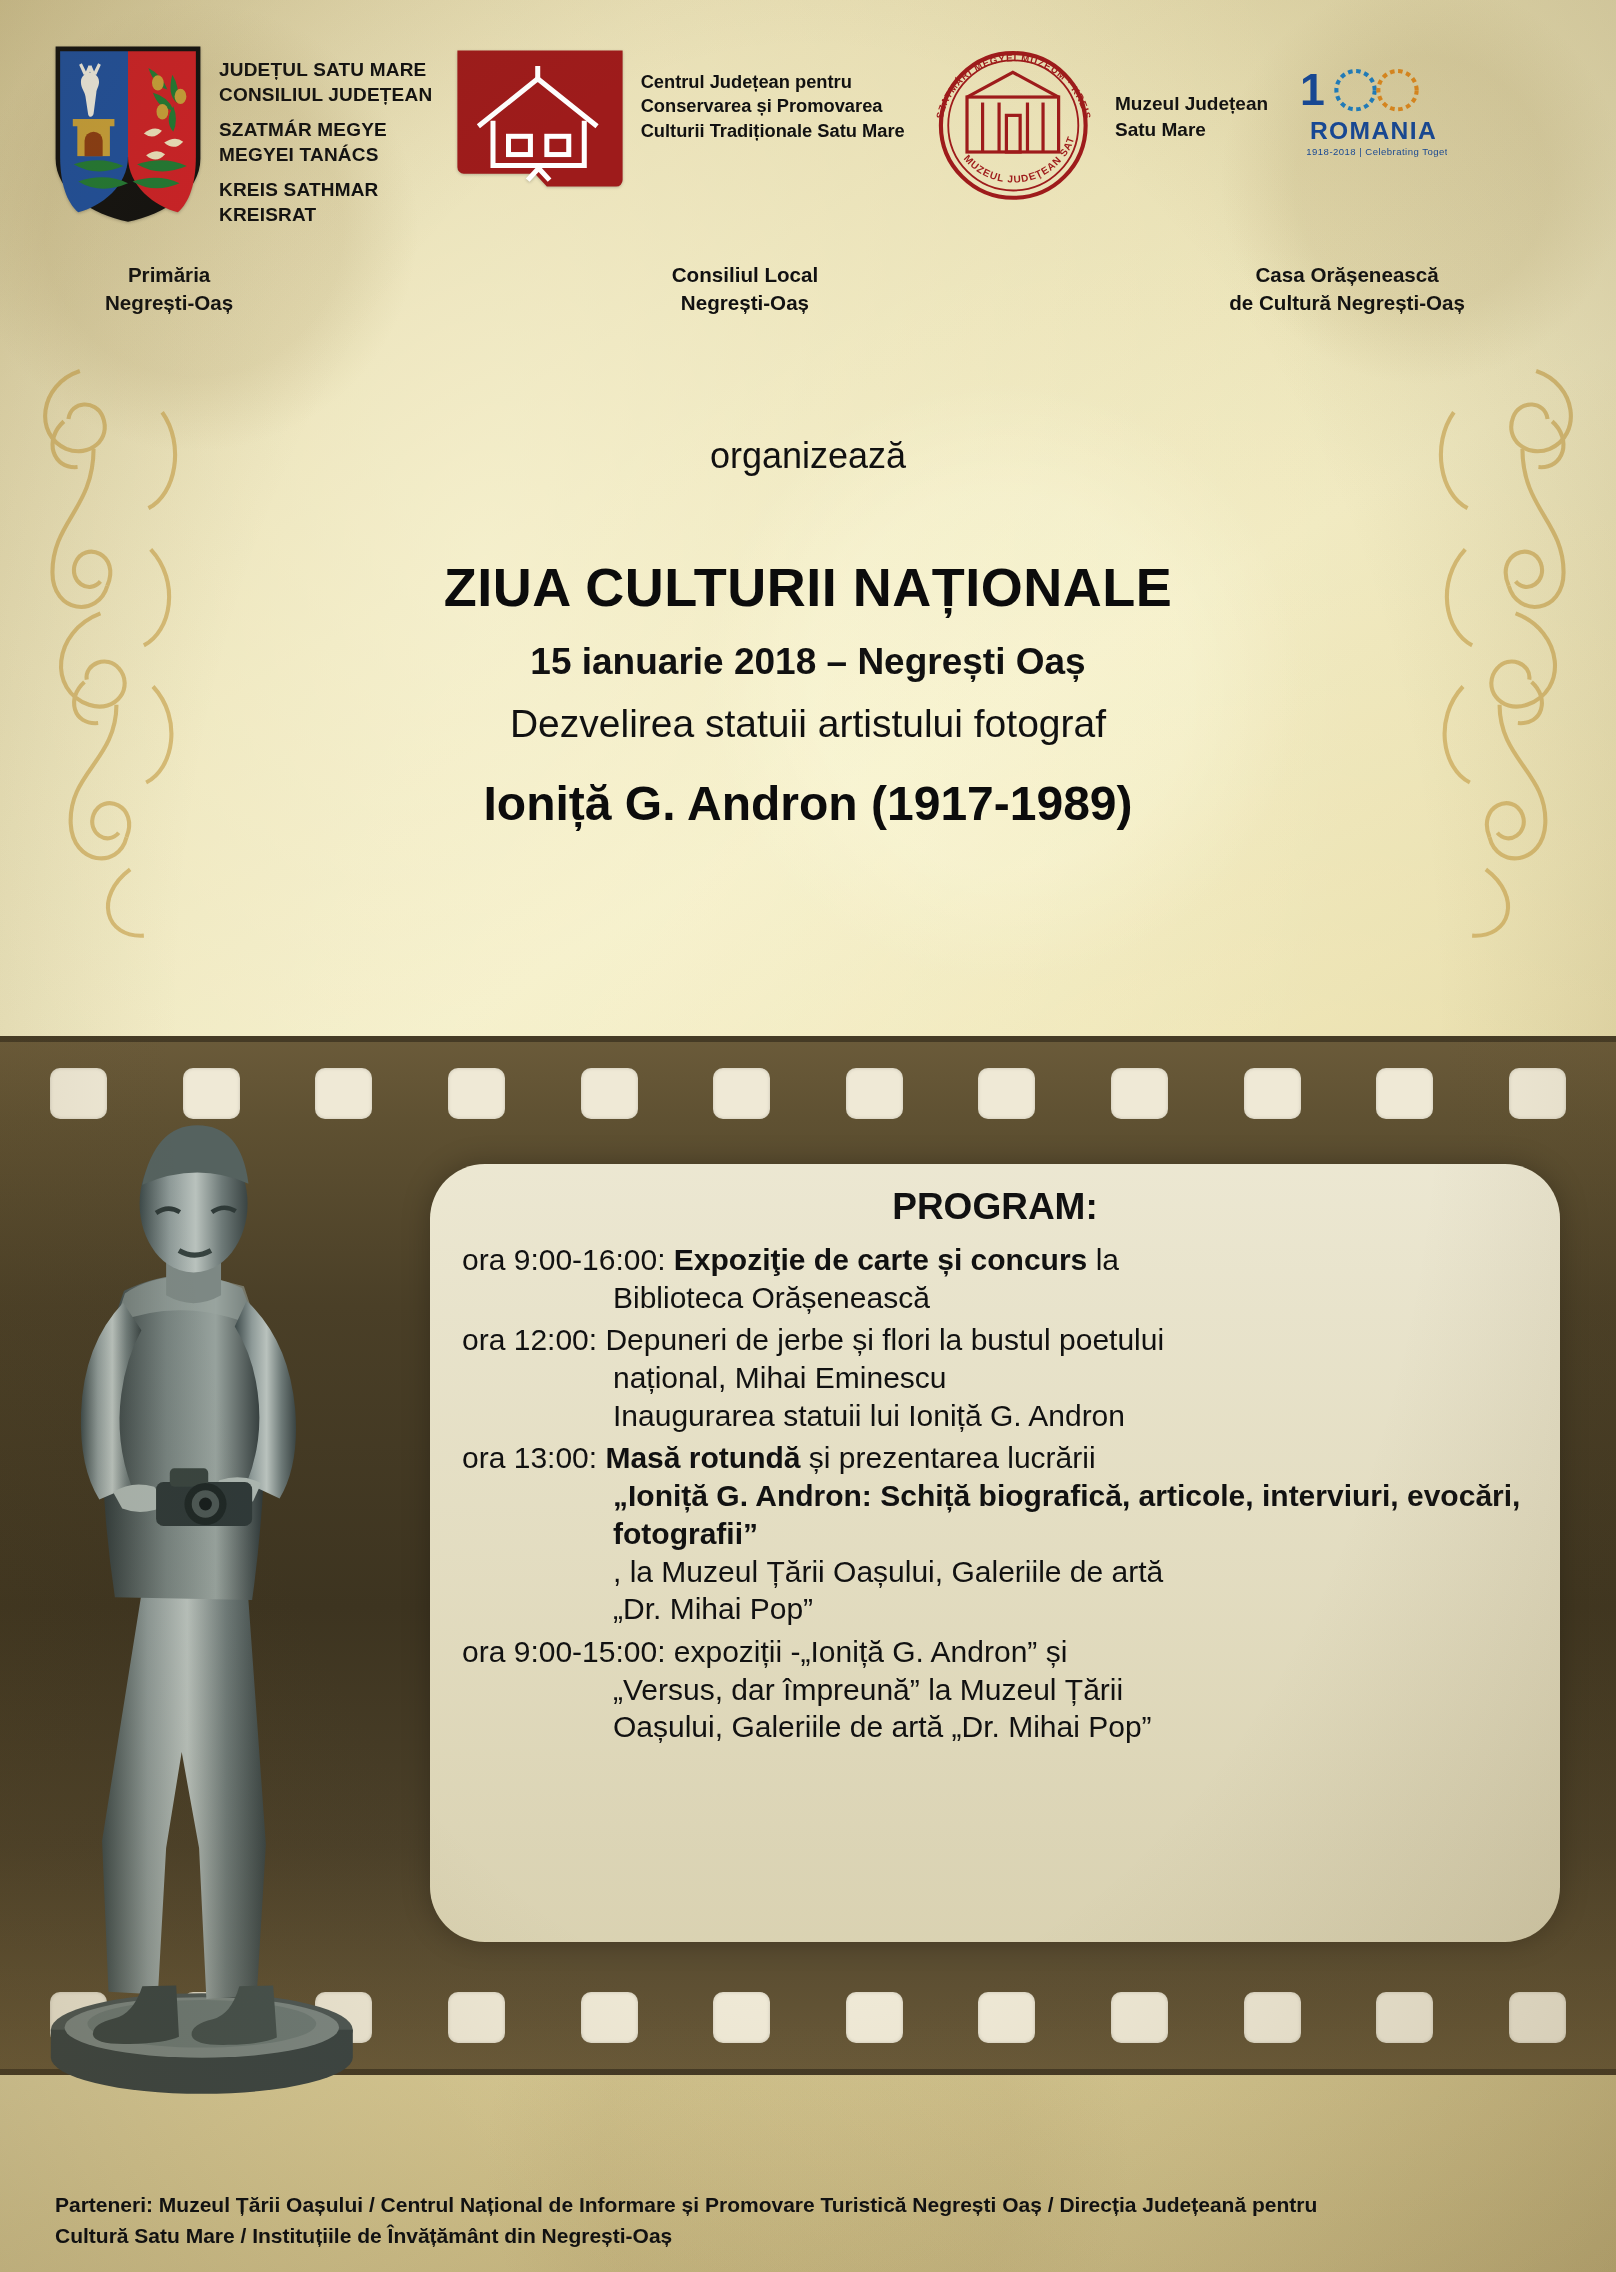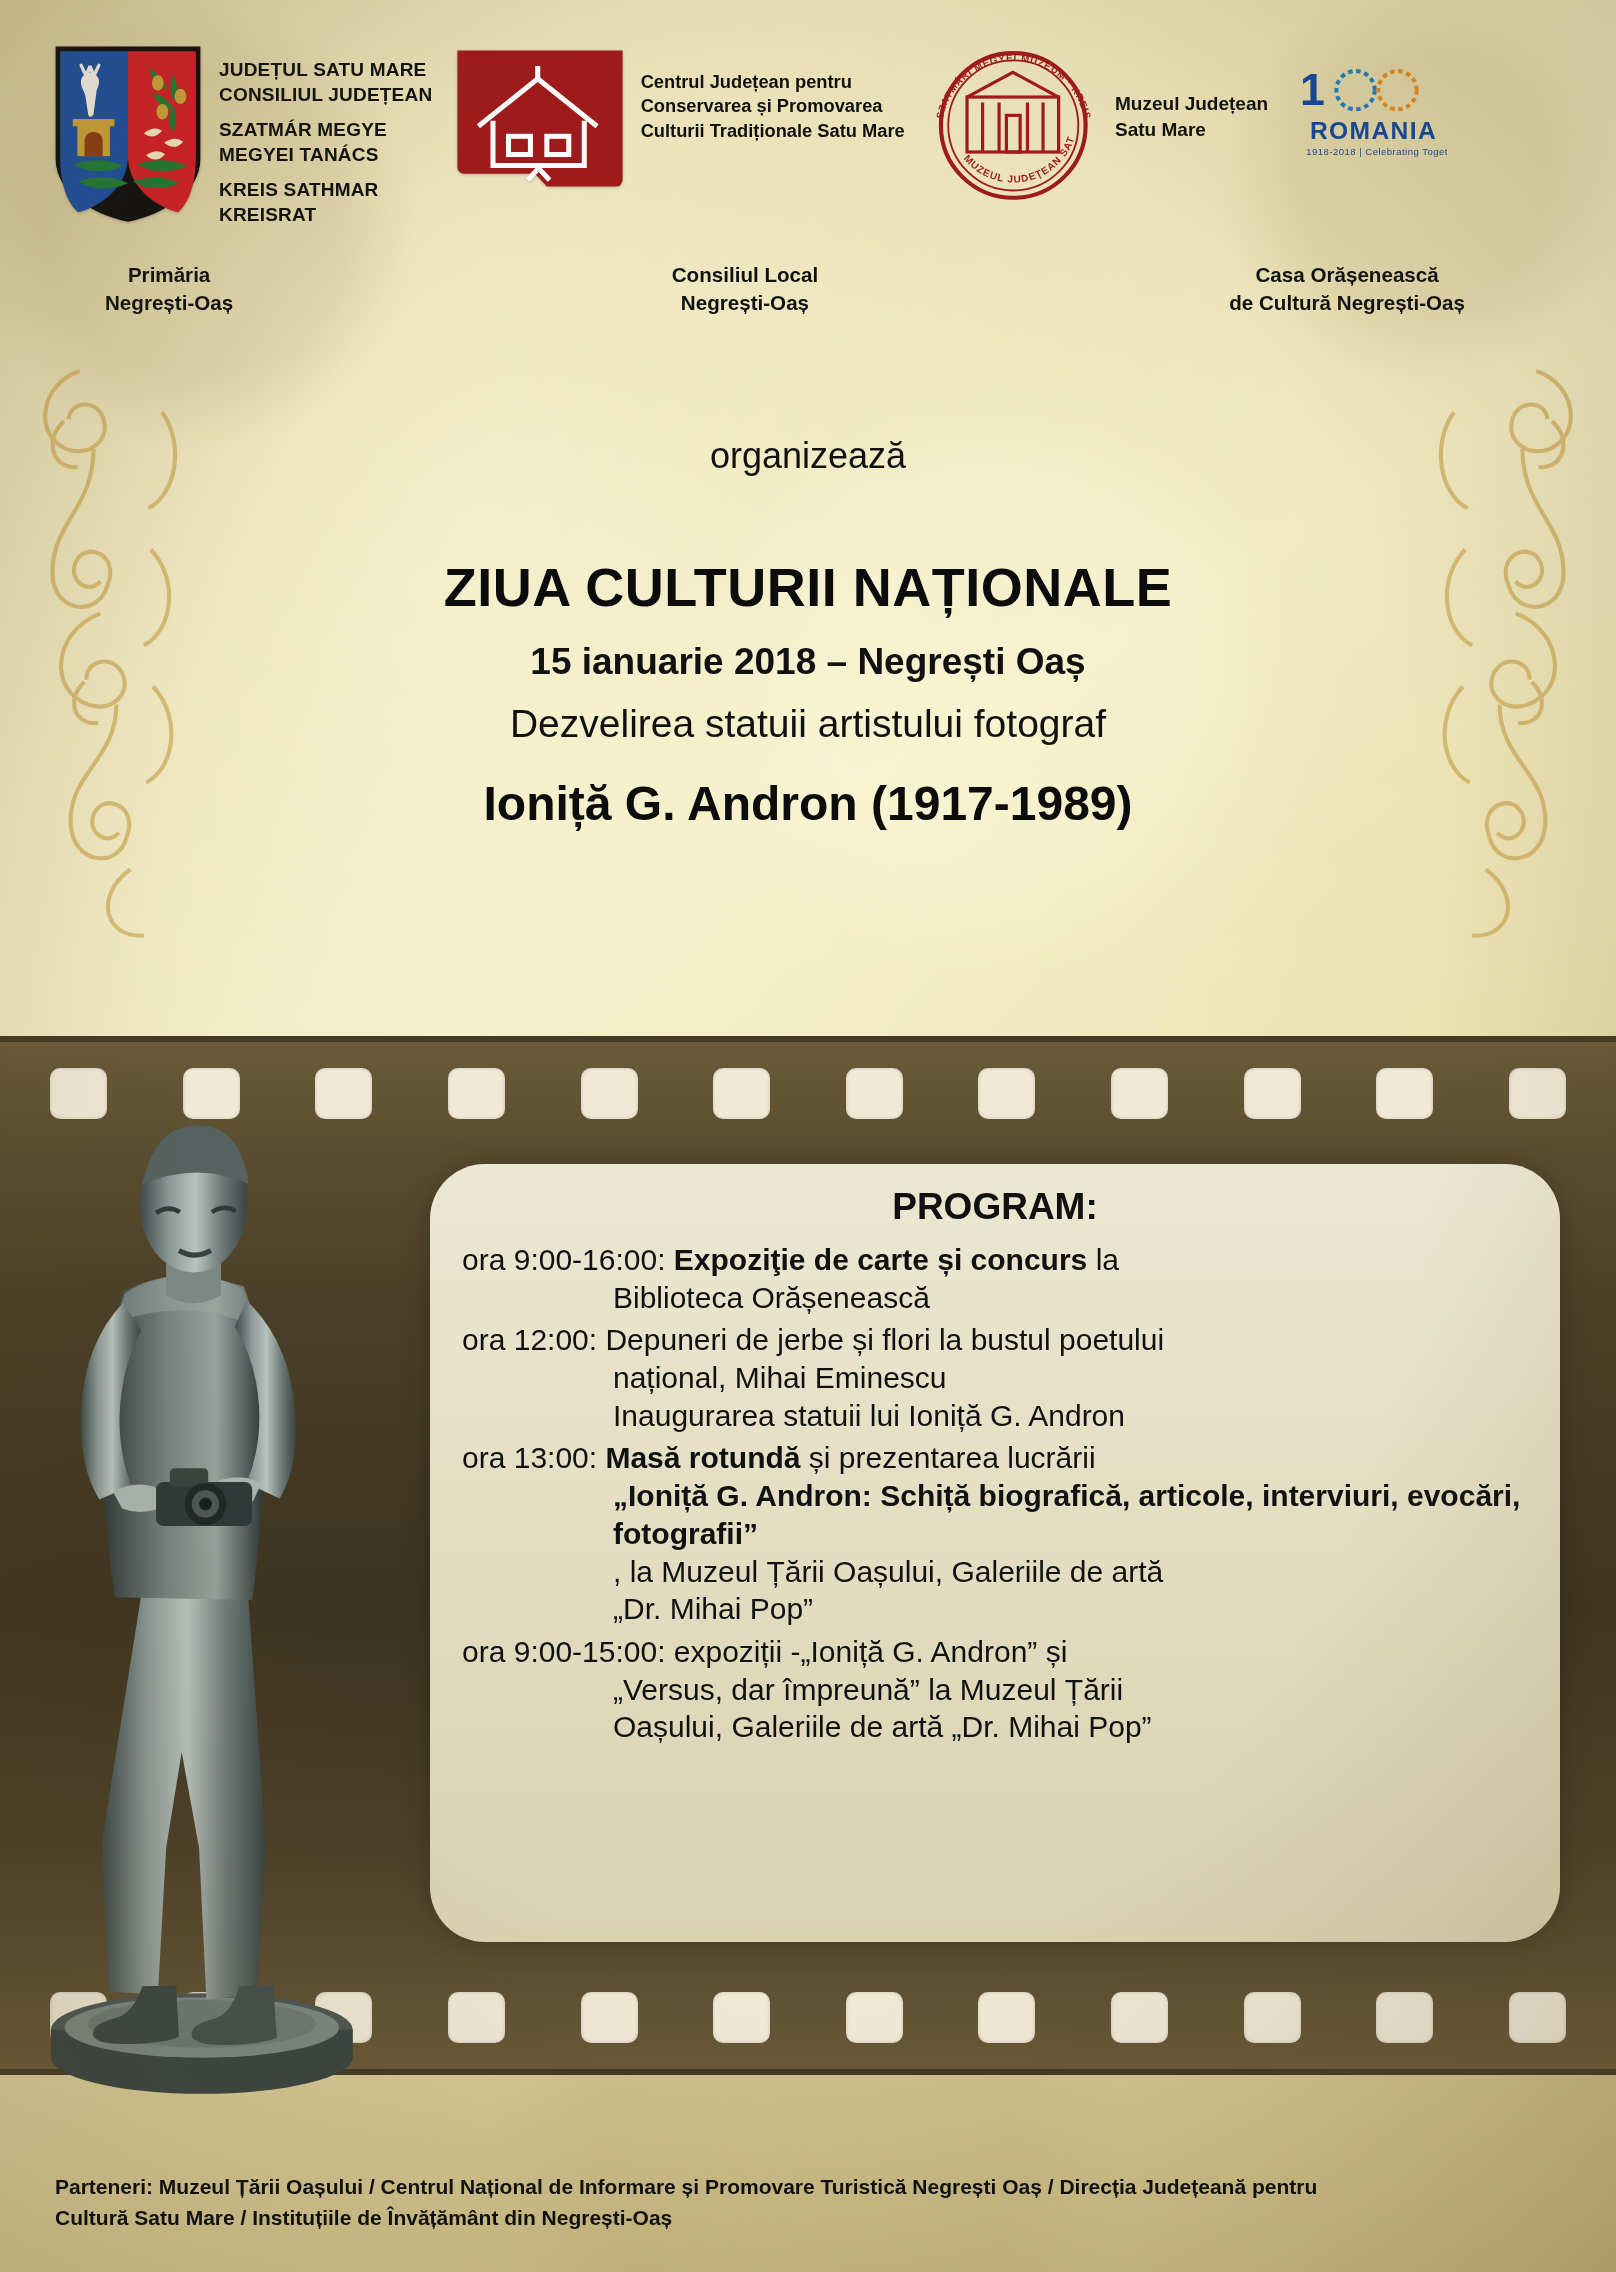--- a/index.html
+++ b/index.html
@@ -174,21 +174,21 @@
   .statue {
     position: absolute;
     left: 4.6px; top: 911px;
     width: 476px; height: 1208px;
     pointer-events: none;
   }
   .statue svg { width: 100%; height: 100%; }
 
   
   .footer {
-    position: absolute; left: 0; bottom: 40px; width: 1435px;
+    position: absolute; left: 0; bottom: 22px; width: 1435px;
     padding: 0 55px;
     font-size: 21px; font-weight: bold; line-height: 1.45; color: #111;
   }
 </style>
 </head>
 <body>
 
 <div class="paper-noise"></div>
 
 <div class="orn orn-left">

